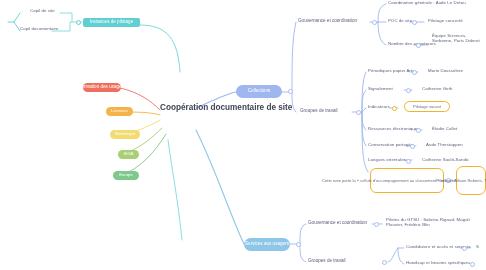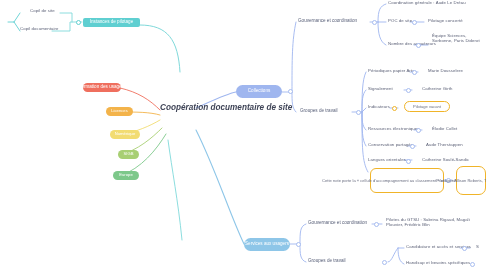--- a/index.html
+++ b/index.html
@@ -32,21 +32,20 @@
   }
 
   
   .central{
     font-size:8.2px;
     font-weight:bold;
     color:#3f4457;
     text-align:center;
     line-height:1.25;
     width:74px;
-    font-style:italic;
   }
 
   
   .pill{
     border-radius:9px;
     color:#ffffff;
     font-size:4.6px;
     text-align:center;
     display:flex;align-items:center;justify-content:center;
     padding:0 4px;

